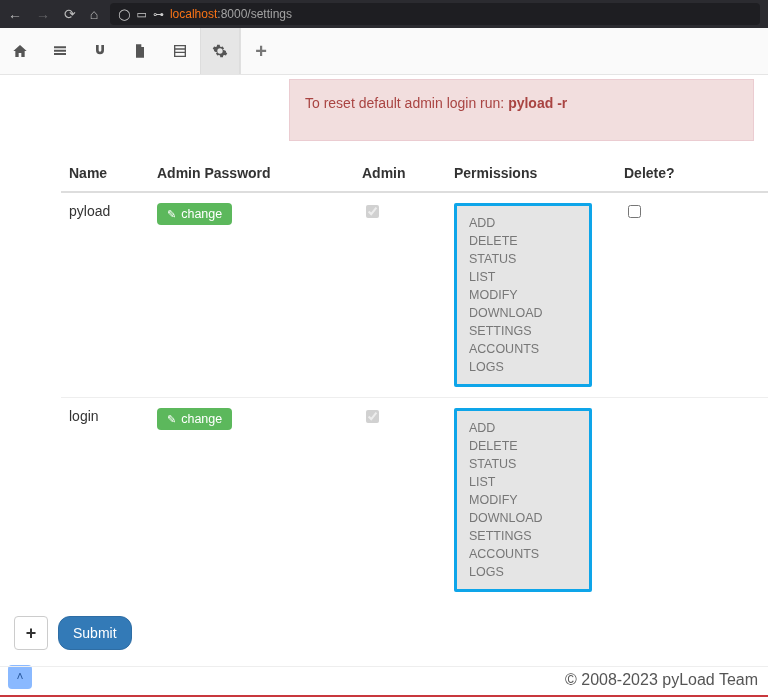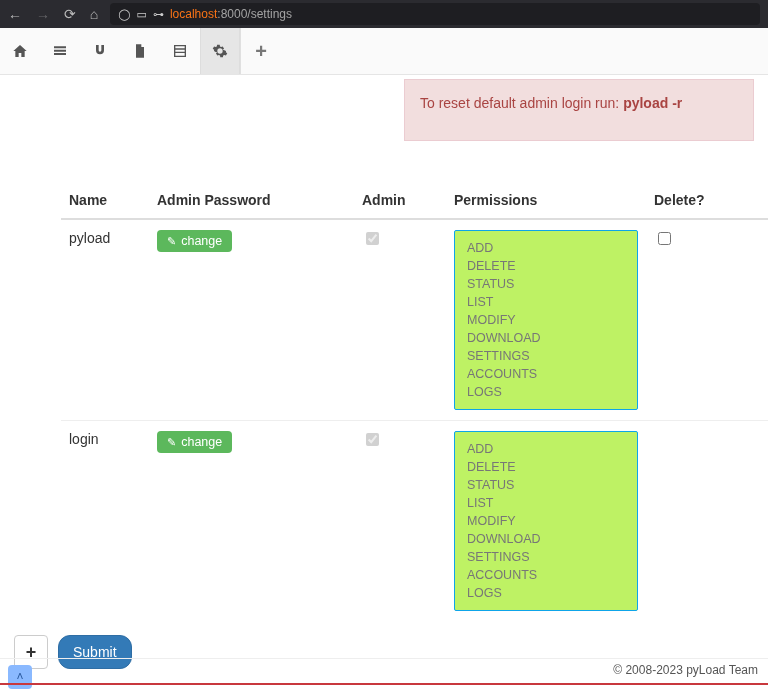--- a/index.html
+++ b/index.html
@@ -13,45 +13,45 @@
   .addr-bar .url .host { color:#f97316; }
   .addr-bar .url .path { color:#a3a3a3; }
 
   .app-toolbar { background:#fafafa; border-bottom:1px solid #e5e5e5; height:47px; display:flex; align-items:stretch; }
   .tb-item { width:40px; display:flex; align-items:center; justify-content:center; color:#444; font-size:16px; cursor:pointer; }
   .tb-item.active { background:#e6e6e6; border-left:1px solid #ddd; border-right:1px solid #ddd; }
   .tb-item.plus { color:#777; font-size:20px; font-weight:bold; }
   .tb-sep { border-left:1px solid #e0e0e0; }
 
   .content { padding:0 14px; }
-  .alert { margin-left:auto; width:350px; background:#f2dede; border:1px solid #ebccd1; color:#a94442; padding:12px 15px; border-radius:0; margin-bottom:27px; font-size:14px; line-height:1.6; }
+  .alert { margin-left:auto; width:465px; background:#f2dede; border:1px solid #ebccd1; color:#a94442; padding:12px 15px; border-radius:0; margin-bottom:0; font-size:14px; line-height:1.6; }
   .alert b { font-weight:bold; }
   .alert-row { display:flex; justify-content:flex-end; padding-top:4px; }
 
   table.users { width:100%; border-collapse:collapse; margin-top:16px;margin-left:47px; }
   table.users th { text-align:left; font-weight:bold; padding:8px 8px 10px; border-bottom:2px solid #ddd; color:#333; }
   table.users td { vertical-align:top; padding:10px 8px; border-bottom:1px solid #eee; }
   table.users tr:last-child td { border-bottom:none; }
 
   .btn-change { background:#5cb85c; color:#fff; border:none; border-radius:4px; padding:4px 10px; font-size:12.5px; cursor:pointer; display:inline-flex; align-items:center; gap:5px;}
   .btn-change .pencil { font-size:11px; }
 
-  .perms-box { background:#bef264; border:1px solid #0ea5e9; border-radius:2px; padding:8px 12px; width:184px; }
+  .perms-box { background:#e5e5e5; border:3px solid #0ea5e9; border-radius:2px; padding:8px 12px; width:138px; }
   .perms-box div { color:#777; font-size:12.5px; padding:2px 0; cursor:pointer; }
 
   .admin-cb { margin-top:2px; accent-color:#999; }
   .del-cb { margin-top:2px; }
 
   .actions { padding:14px; display:flex; gap:10px; }
   .btn-add { background:#fff; border:1px solid #ccc; border-radius:4px; width:34px; height:34px; font-size:18px; font-weight:bold; color:#333; cursor:pointer; display:flex; align-items:center; justify-content:center; }
   .btn-submit { background:#337ab7; color:#fff; border:1px solid #2e6da4; border-radius:12px; padding:6px 14px; font-size:14px; cursor:pointer; }
 
   .scroll-top { position:fixed; left:8px; bottom:8px; background:#8ab9ff; width:24px; height:24px; border-radius:4px; display:flex; align-items:center; justify-content:center; color:#2a5aa0; font-size:12px; cursor:pointer; }
 
-  .footer { position:absolute; bottom:12px; right:0; left:0; border-top:1px solid #eee; text-align:right; padding:4px 10px 6px; font-size:12px; color:#555; border-bottom:2px solid #c8383d;}
+  .footer { position:absolute; bottom:0; right:0; left:0; border-top:1px solid #eee; text-align:right; padding:4px 10px 6px; font-size:16px; color:#555; border-bottom:2px solid #c8383d;}
   .page-wrap { position:relative; min-height:697px; width:768px; overflow:hidden; }
 
   svg.iconsvg { width:16px; height:16px; fill:#555; }
   .input-disabled { pointer-events:none; }
 </style>
 </head>
 <body>
 <div class="page-wrap">
 
 <div class="browser-top">

